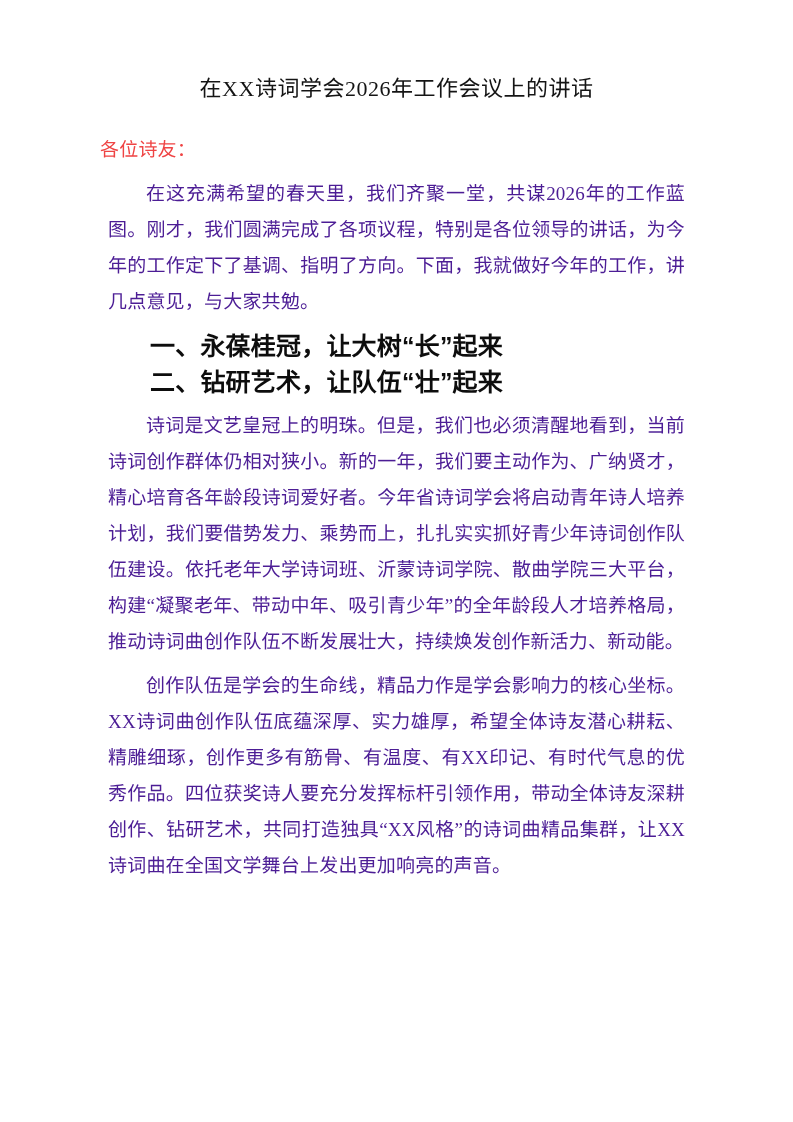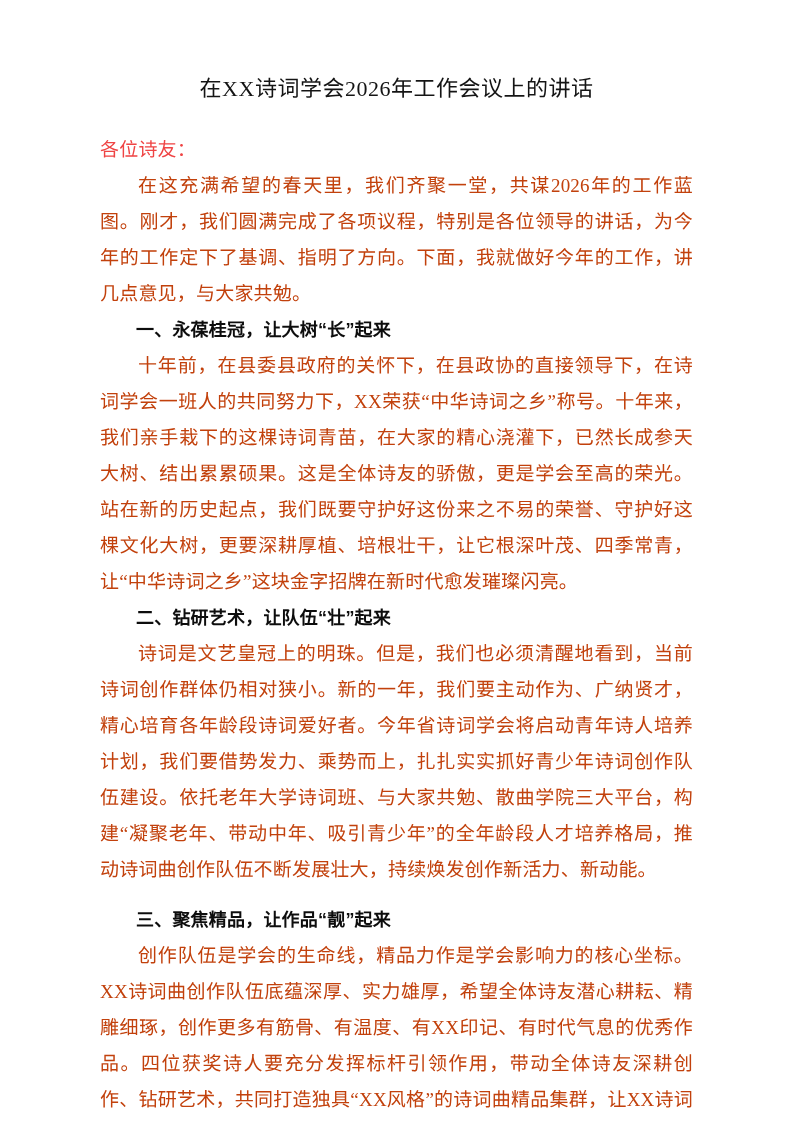--- a/index.html
+++ b/index.html
@@ -37,34 +37,34 @@
     margin: 0;
     padding-top: 26px;
     font-size: 19px;
     line-height: 36px;
     text-align: justify;
     text-justify: inter-ideograph;
     color: #ef4444;
     letter-spacing: 0.2px;
   }
   .body-para {
-    margin: 0;
+    margin: 8px;
     font-size: 19px;
     line-height: 36px;
     text-indent: 2em;
     text-align: justify;
     text-justify: inter-ideograph;
-    color: #c2410c;
+    color: #4c1d95;
     letter-spacing: 0.2px;
   }
   .section-heading {
     margin: 0;
     font-family: "Liberation Sans", "DejaVu Sans", sans-serif;
     font-weight: 700;
-    font-size: 18px;
+    font-size: 25px;
     line-height: 36px;
     text-indent: 2em;
     letter-spacing: 0.2px;
     color: #0d0d0d;
   }
   .gap-before {
     margin-top: 14px;
   }
 </style>
 </head>
@@ -72,21 +72,19 @@
 
 <div class="page">
 
   <h1 class="doc-title">在XX诗词学会2026年工作会议上的讲话</h1>
 
   <p class="salutation">各位诗友：</p>
 
   <p class="body-para">在这充满希望的春天里，我们齐聚一堂，共谋2026年的工作蓝图。刚才，我们圆满完成了各项议程，特别是各位领导的讲话，为今年的工作定下了基调、指明了方向。下面，我就做好今年的工作，讲几点意见，与大家共勉。</p>
 
   <h2 class="section-heading">一、永葆桂冠，让大树“长”起来</h2>
-  <p class="body-para">十年前，在县委县政府的关怀下，在县政协的直接领导下，在诗词学会一班人的共同努力下，XX荣获“中华诗词之乡”称号。十年来，我们亲手栽下的这棵诗词青苗，在大家的精心浇灌下，已然长成参天大树、结出累累硕果。这是全体诗友的骄傲，更是学会至高的荣光。站在新的历史起点，我们既要守护好这份来之不易的荣誉、守护好这棵文化大树，更要深耕厚植、培根壮干，让它根深叶茂、四季常青，让“中华诗词之乡”这块金字招牌在新时代愈发璀璨闪亮。</p>
 
   <h2 class="section-heading">二、钻研艺术，让队伍“壮”起来</h2>
-  <p class="body-para">诗词是文艺皇冠上的明珠。但是，我们也必须清醒地看到，当前诗词创作群体仍相对狭小。新的一年，我们要主动作为、广纳贤才，精心培育各年龄段诗词爱好者。今年省诗词学会将启动青年诗人培养计划，我们要借势发力、乘势而上，扎扎实实抓好青少年诗词创作队伍建设。依托老年大学诗词班、与大家共勉、散曲学院三大平台，构建“凝聚老年、带动中年、吸引青少年”的全年龄段人才培养格局，推动诗词曲创作队伍不断发展壮大，持续焕发创作新活力、新动能。</p>
+  <p class="body-para">诗词是文艺皇冠上的明珠。但是，我们也必须清醒地看到，当前诗词创作群体仍相对狭小。新的一年，我们要主动作为、广纳贤才，精心培育各年龄段诗词爱好者。今年省诗词学会将启动青年诗人培养计划，我们要借势发力、乘势而上，扎扎实实抓好青少年诗词创作队伍建设。依托老年大学诗词班、沂蒙诗词学院、散曲学院三大平台，构建“凝聚老年、带动中年、吸引青少年”的全年龄段人才培养格局，推动诗词曲创作队伍不断发展壮大，持续焕发创作新活力、新动能。</p>
 
-  <h2 class="section-heading gap-before">三、聚焦精品，让作品“靓”起来</h2>
   <p class="body-para">创作队伍是学会的生命线，精品力作是学会影响力的核心坐标。XX诗词曲创作队伍底蕴深厚、实力雄厚，希望全体诗友潜心耕耘、精雕细琢，创作更多有筋骨、有温度、有XX印记、有时代气息的优秀作品。四位获奖诗人要充分发挥标杆引领作用，带动全体诗友深耕创作、钻研艺术，共同打造独具“XX风格”的诗词曲精品集群，让XX诗词曲在全国文学舞台上发出更加响亮的声音。</p>
 
 </div>
 
 </body></html>

